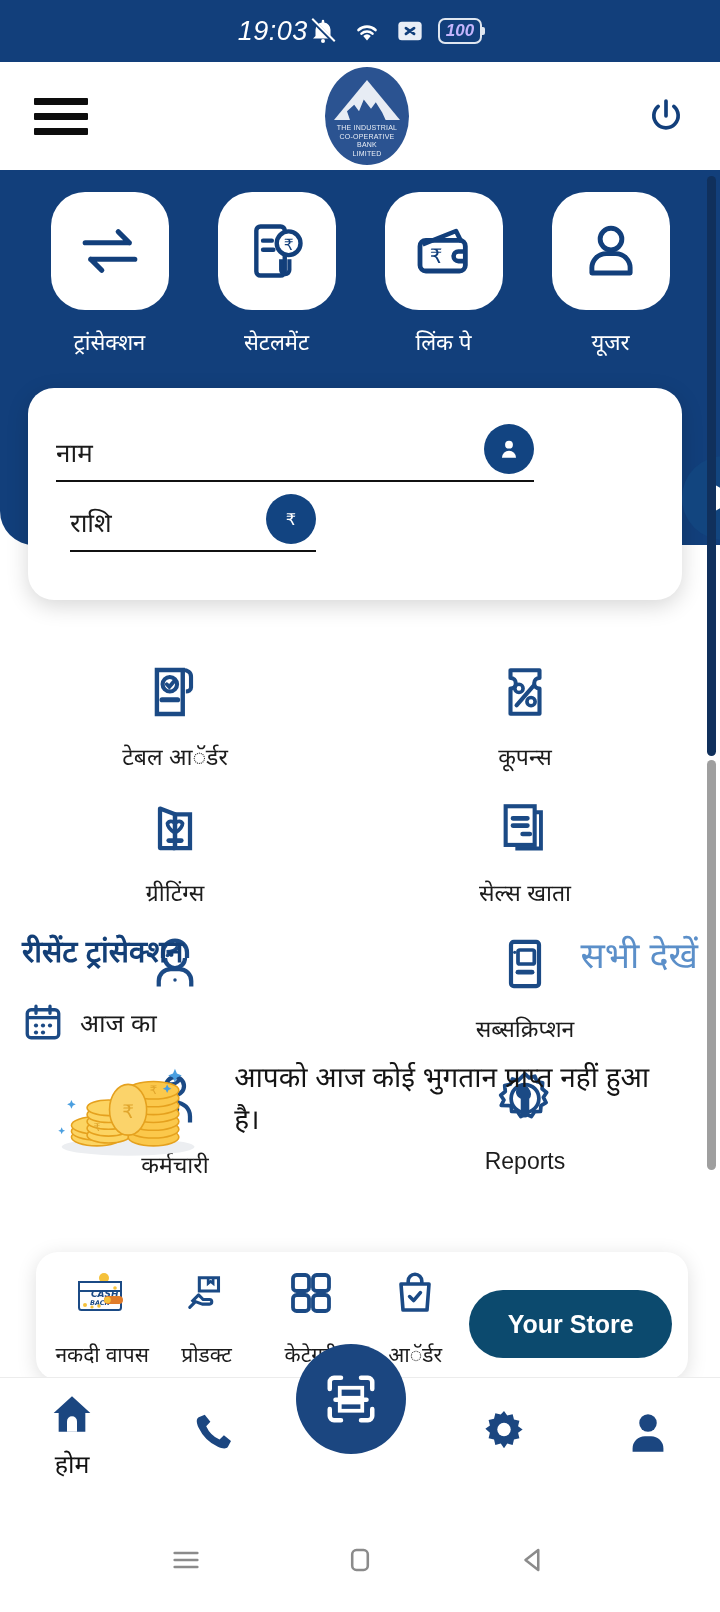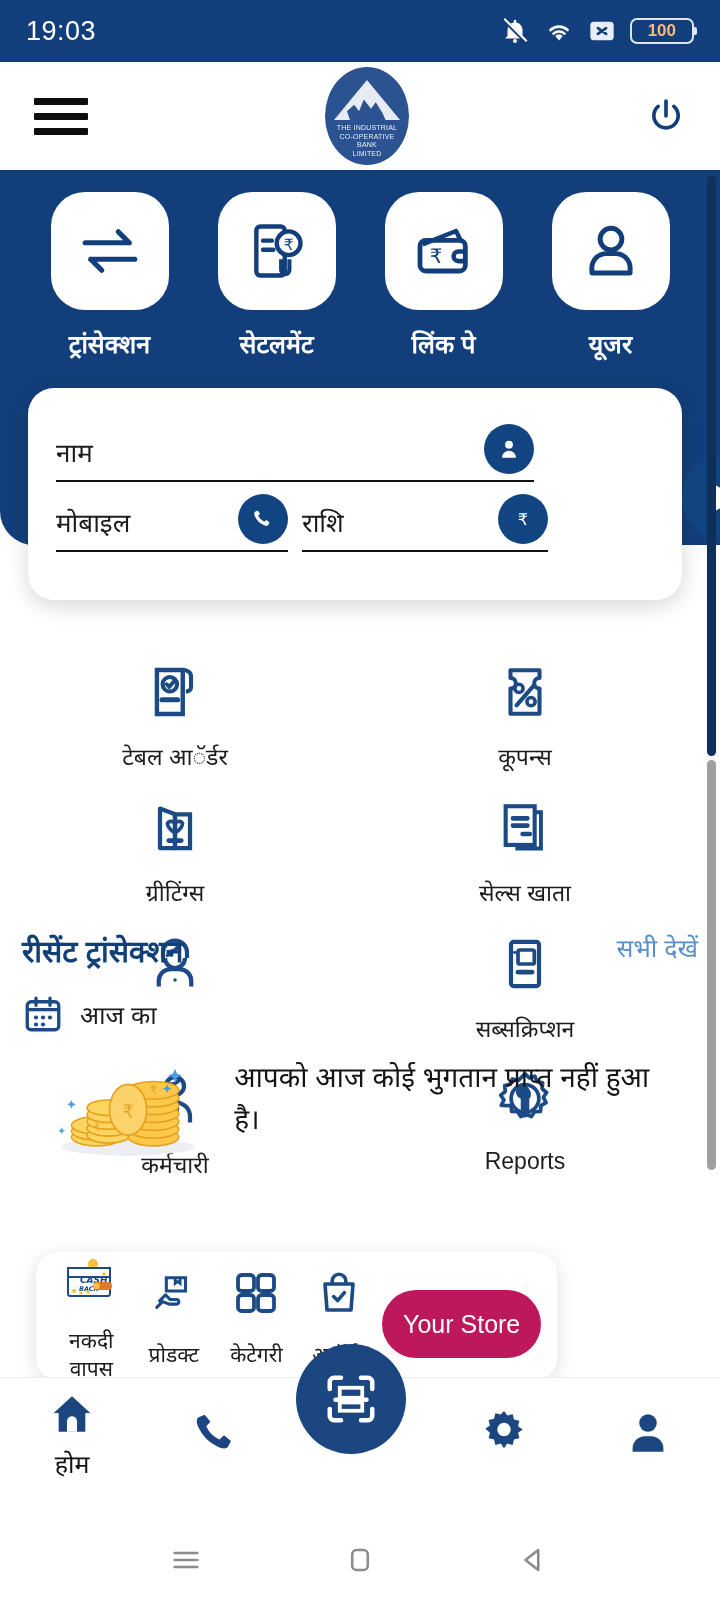--- a/index.html
+++ b/index.html
@@ -8,28 +8,28 @@
     font-family:"Liberation Sans", sans-serif;
     background:#ffffff;
     overflow:hidden;
   }
   .screen { position:relative; width:720px; height:1612px; background:#fff; }
 
   
   .statusbar{
     position:absolute; top:0; left:0; width:720px; height:62px;
     background:#123f7b; display:flex; align-items:center;
-    justify-content:space-between; padding:0 26px;
+    justify-content:center; padding:0 26px;font-style:italic;
   }
   .sb-time{ color:#fff; font-size:27px; letter-spacing:.5px; }
   .sb-icons{ display:flex; align-items:center; gap:14px; }
   .sb-ic{ display:block; }
   .batt{
-    border:2.5px solid #dfe6f0; border-radius:7px; padding:1px 16px;
-    color:#fdba74; font-size:17px; font-weight:bold; line-height:20px;
+    border:2.5px solid #dfe6f0; border-radius:7px; padding:1px 6px;
+    color:#c4b5fd; font-size:17px; font-weight:bold; line-height:20px;
     position:relative;
   }
   .batt:after{
     content:""; position:absolute; right:-5px; top:7px;
     width:3px; height:8px; background:#dfe6f0; border-radius:0 2px 2px 0;
   }
 
   
   .appbar{
     position:absolute; top:62px; left:0; width:720px; height:108px;
@@ -66,21 +66,21 @@
     background:#123f7b; border-bottom-left-radius:34px;
   }
   .quick{
     display:flex; justify-content:space-around; padding:22px 26px 0;
   }
   .quick-item{ width:140px; text-align:center; }
   .q-tile{
     width:118px; height:118px; margin:0 auto; background:#fff;
     border-radius:34px; display:flex; align-items:center; justify-content:center;
   }
-  .q-label{ color:#fff; font-size:25px; margin-top:16px;font-weight:bold; }
+  .q-label{ color:#fff; font-size:22px; margin-top:16px; }
 
   
   .paycard{
     position:absolute; top:388px; left:28px; width:654px; height:212px;
     background:#fff; border-radius:26px;
     box-shadow:0 6px 22px rgba(0,0,0,.16);
     padding:24px 28px 0;
   }
   .paycard h2{ font-size:28px; color:#111; font-weight:bold; }
   .field-row{ display:flex; align-items:flex-end; margin-top:22px; }
@@ -104,42 +104,42 @@
     display:grid; grid-template-columns:repeat(2,1fr); row-gap:14px;
   }
   .svc{ text-align:center; }
   .svc .ic{ height:84px; display:flex; align-items:center; justify-content:center; }
   .svc .lb{ font-size:23px; color:#1c1c1c; margin-top:6px; }
 
   
   .recent{ position:absolute; top:930px; left:0; width:720px; padding:0 22px; }
   .recent-top{ display:flex; align-items:flex-start; justify-content:space-between; }
   .recent-title{ font-size:30px; font-weight:bold; color:#133f77; }
-  .see-all{ font-size:25px; color:#5b8fc9; }
+  .see-all{ font-size:36px; color:#5b8fc9; }
   .today{ display:flex; align-items:center; gap:16px; margin-top:22px; }
   .today .t{ font-size:25px; color:#1b1b1b; }
 
   .empty{
     position:absolute; top:1040px; left:0; width:720px;
     display:flex; align-items:center; padding:0 48px;
   }
   .empty-txt{ font-size:28px; color:#141414; line-height:42px; margin-left:30px; }
 
   
   .storecard{
-    position:absolute; top:1252px; left:36px; width:521px; height:128px;
+    position:absolute; top:1252px; left:36px; width:652px; height:128px;
     background:#fff; border-radius:22px; box-shadow:0 4px 20px rgba(0,0,0,.13);
     display:flex; align-items:center; padding:0 16px; gap:4px;
   }
   .st{ width:104px; text-align:center; }
   .st .ic{ height:58px; display:flex; align-items:center; justify-content:center; }
   .st .lb{ font-size:21px; color:#1b1b1b; margin-top:18px; }
   .store-btn{
     margin-left:auto; width:210px; height:68px; border-radius:34px;
-    background:#be185d; color:#fff; font-size:25px; font-weight:normal;
+    background:#0c4a6e; color:#fff; font-size:25px; font-weight:bold;
     display:flex; align-items:center; justify-content:center;margin-top:16px;
   }
 
   
   .bottomnav{
     position:absolute; top:1377px; left:0; width:720px; height:115px;
     background:#fff; border-top:1px solid #ececec;
     display:flex; align-items:center; justify-content:space-around;
   }
   .bn{ width:120px; text-align:center; }
@@ -282,29 +282,20 @@
         </div>
       </div>
       <div class="send">
         <svg width="48" height="48" viewBox="0 0 24 24">
           <path d="M5 4l14 8-14 8 3-8z" fill="#fff"></path>
         </svg>
       </div>
     </div>
 
     <div class="field-row">
-      <div class="fld" style="width:232px;">
-        <span class="ph">मोबाइल</span>
-        <div class="ul"></div>
-        <div class="circ">
-          <svg width="24" height="24" viewBox="0 0 24 24">
-            <path d="M6.6 3.5l2.5 3.2-1.9 2a12 12 0 0 0 6.1 6.1l2-1.9 3.2 2.5-1.3 2.6c-.7 1.3-2.7 1-4.6.1A18.5 18.5 0 0 1 4 9.4C3.1 7.5 2.8 5.5 4.1 4.8z" fill="#fff"></path>
-          </svg>
-        </div>
-      </div>
       <div class="fld" style="width:246px; margin-left:14px;">
         <span class="ph">राशि</span>
         <div class="ul"></div>
         <div class="circ">
           <svg width="26" height="26" viewBox="0 0 24 24">
             <text x="12" y="17.5" font-size="15" fill="#fff" text-anchor="middle" font-family="DejaVu Sans">₹</text>
           </svg>
         </div>
       </div>
     </div>

